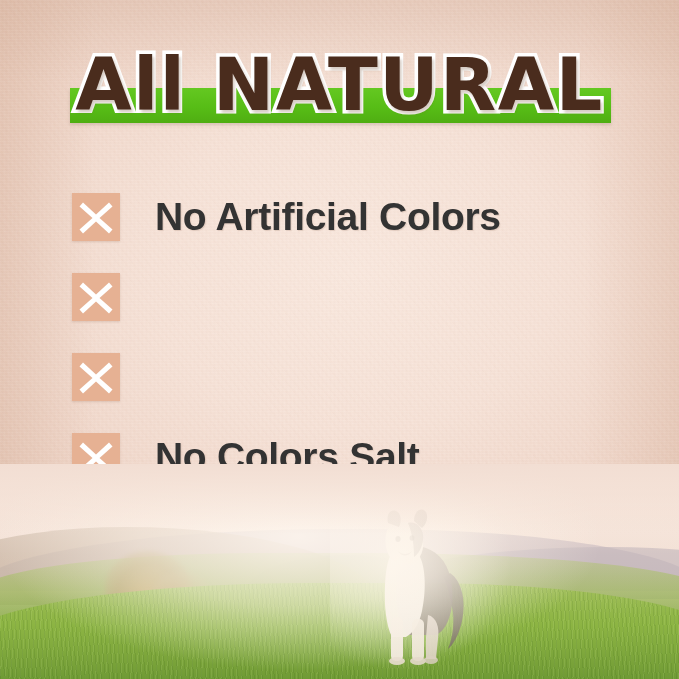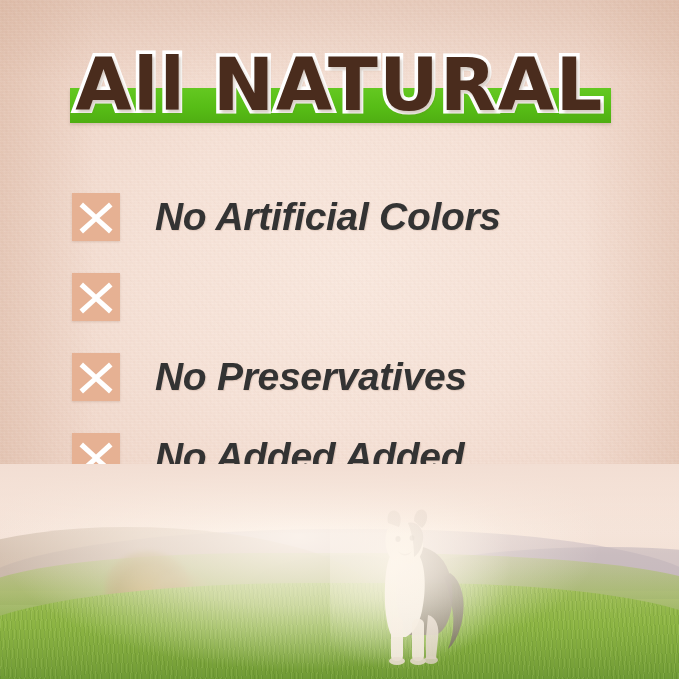--- a/index.html
+++ b/index.html
@@ -78,21 +78,20 @@
     text-shadow: 2px 3px 3px rgba(120,85,60,.30);
     white-space: nowrap;
   }
 
   
   .claims {
     position: absolute;
     left: 72px;
     top: 177px;
     width: 560px;
-    font-style: italic;
   }
   .claim-row {
     display: flex;
     align-items: center;
     height: 80px;
   }
   .claim-icon {
     flex: 0 0 auto;
     width: 48px;
     height: 48px;
@@ -305,30 +304,29 @@
         </svg>
       </span>
     </div>
 
     <div class="claim-row">
       <span class="claim-icon">
         <svg viewBox="0 0 48 48" aria-hidden="true">
           <path d="M11 9.5 L24 21.5 L37 9.5 L40.5 13.5 L27.5 25 L40.5 36.5 L37 40.5 L24 28.5 L11 40.5 L7.5 36.5 L20.5 25 L7.5 13.5 Z" fill="#ffffff"></path>
         </svg>
       </span>
-      <span class="claim-label">No Preservatives</span>
     </div>
 
     <div class="claim-row">
       <span class="claim-icon">
         <svg viewBox="0 0 48 48" aria-hidden="true">
           <path d="M11 9.5 L24 21.5 L37 9.5 L40.5 13.5 L27.5 25 L40.5 36.5 L37 40.5 L24 28.5 L11 40.5 L7.5 36.5 L20.5 25 L7.5 13.5 Z" fill="#ffffff"></path>
         </svg>
       </span>
-      <span class="claim-label">No Added Added</span>
+      <span class="claim-label">No Colors Salt</span>
     </div>
 
   </div>
 
   <div class="photo">
     <div class="sky"></div>
 
     <div class="ridge ridge-far"></div>
     <div class="ridge ridge-bump"></div>
     <div class="ridge ridge-mid-right"></div>

